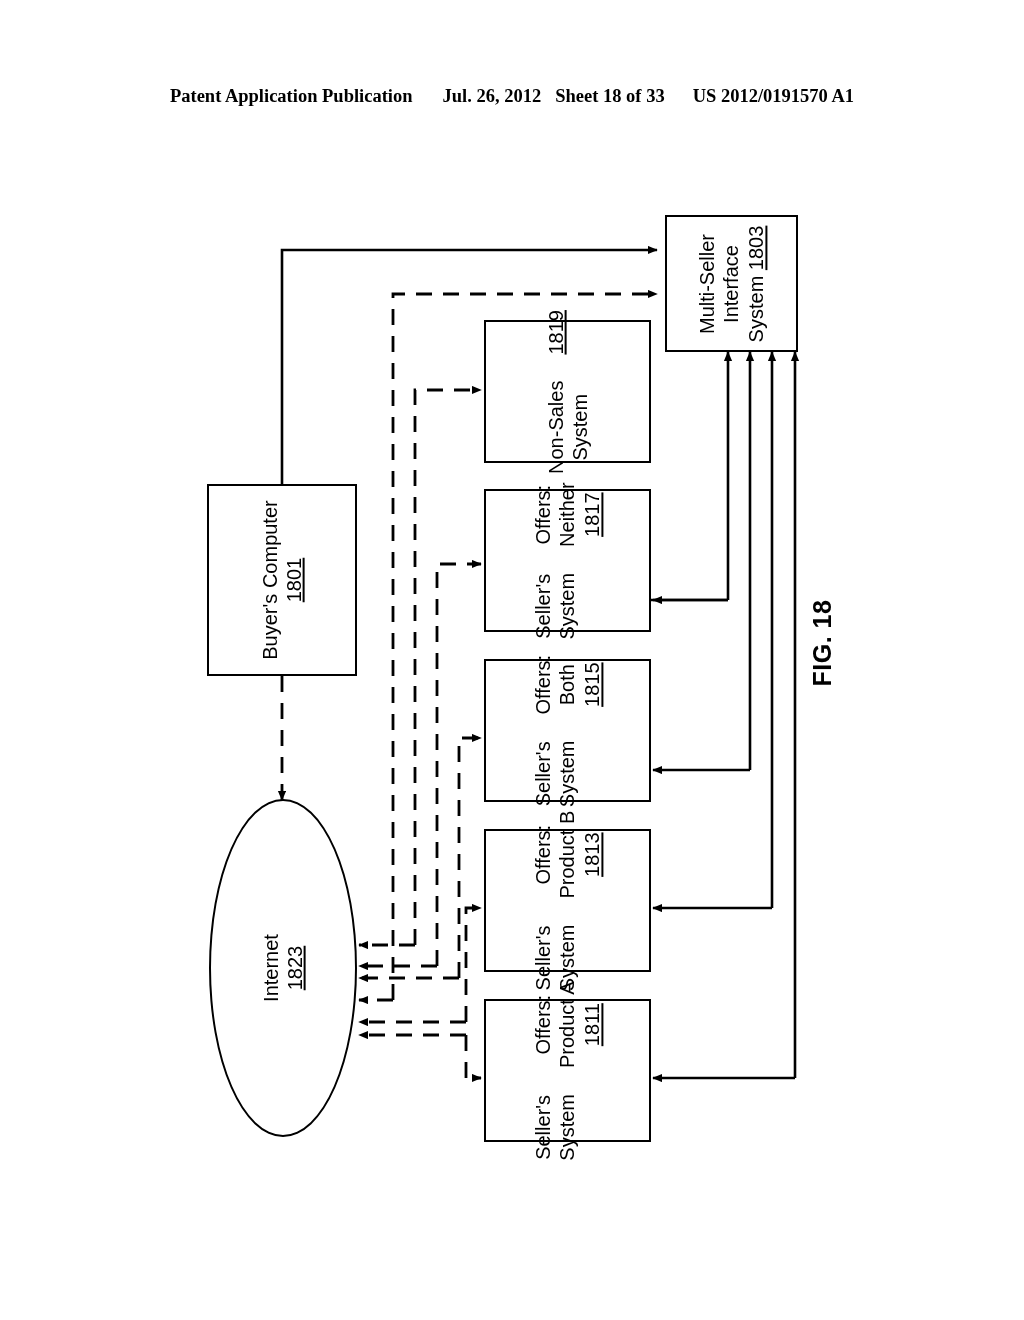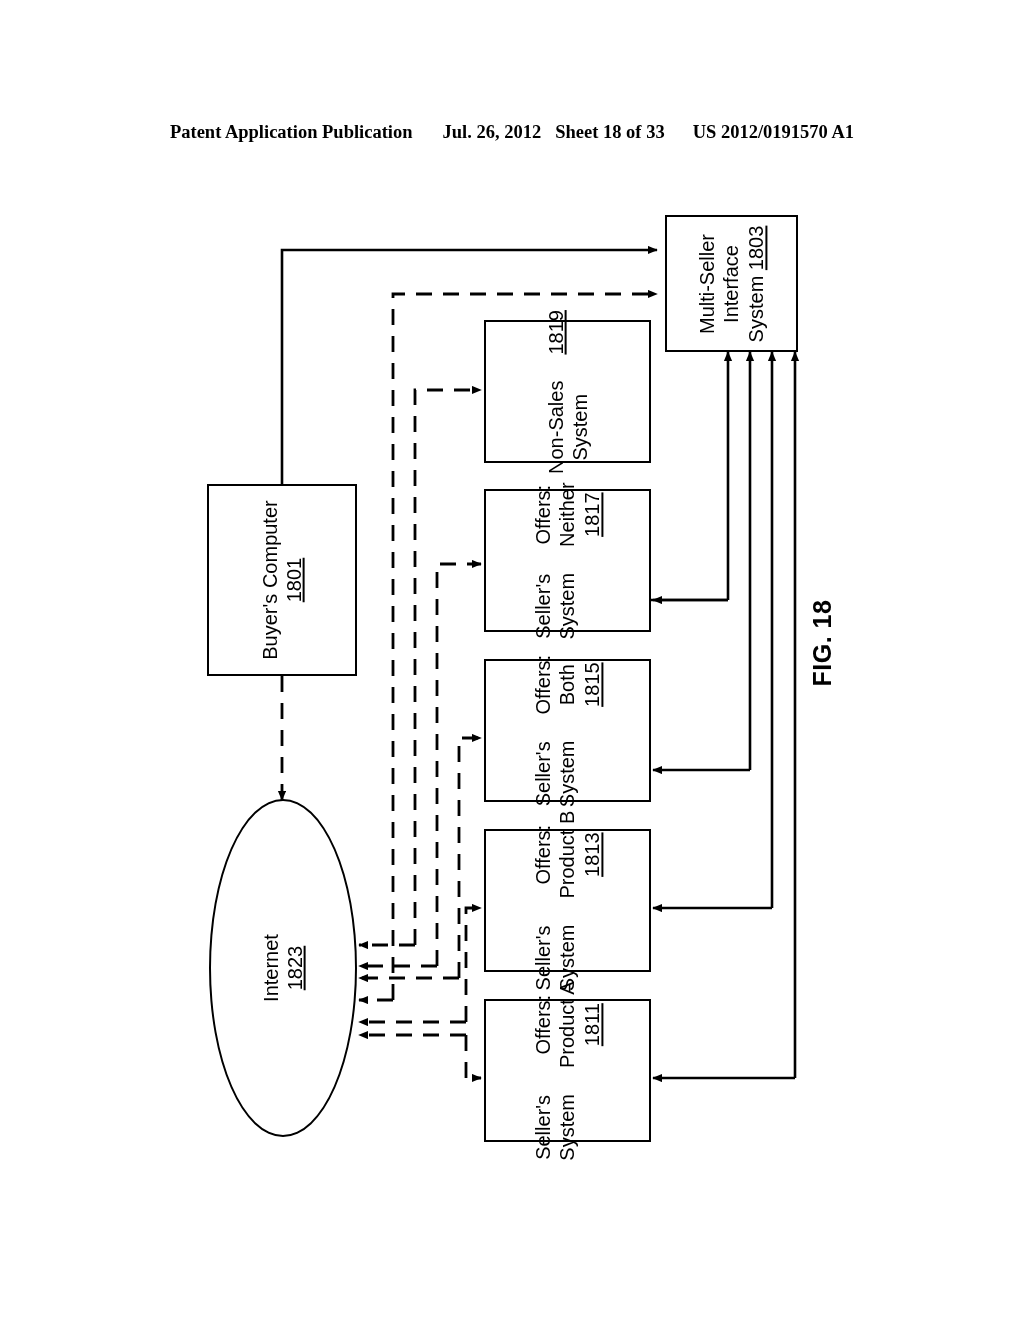--- a/index.html
+++ b/index.html
@@ -21,21 +21,20 @@
     position: absolute;
     top: 86px;
     left: 0;
     width: 1024px;
     text-align: center;
     font-family: "Liberation Serif", serif;
     font-weight: bold;
     font-size: 18.5px;
     letter-spacing: 0px;
     white-space: nowrap;
-    margin-top: 36px;
   }
   .page-header span { display: inline-block; }
   .hdr-gap-a { width: 30px; }
   .hdr-gap-b { width: 14px; }
   .hdr-gap-c { width: 28px; }
 
   
   #figure {
     position: absolute;
     left: 0;

